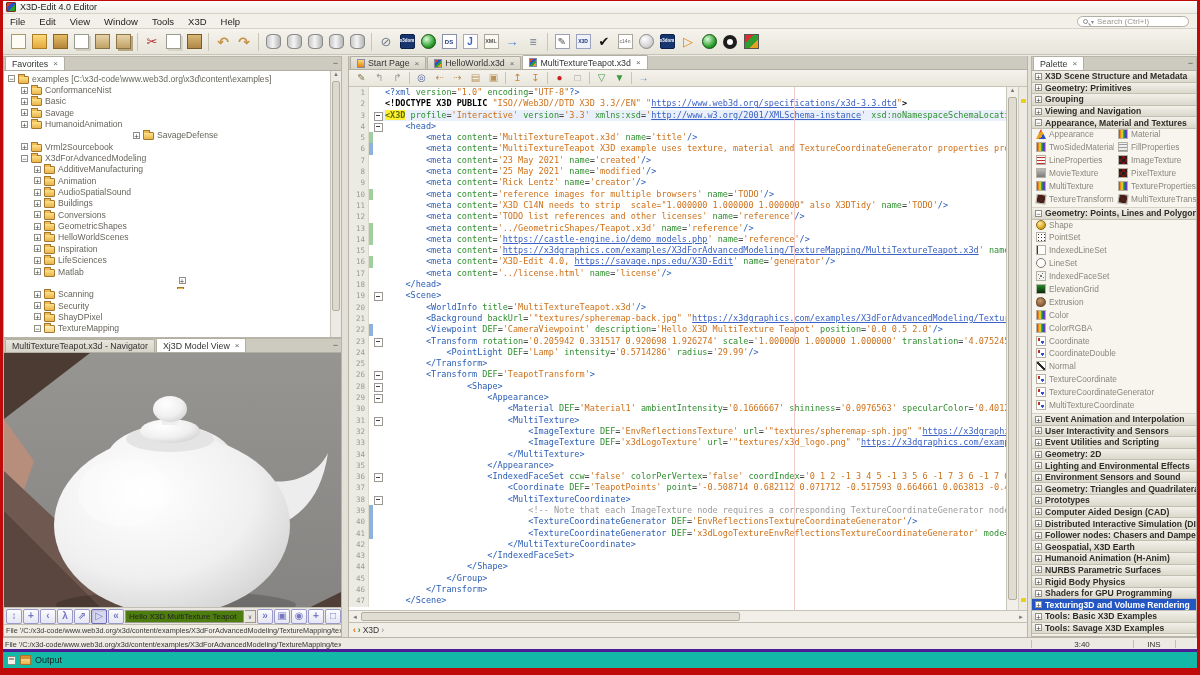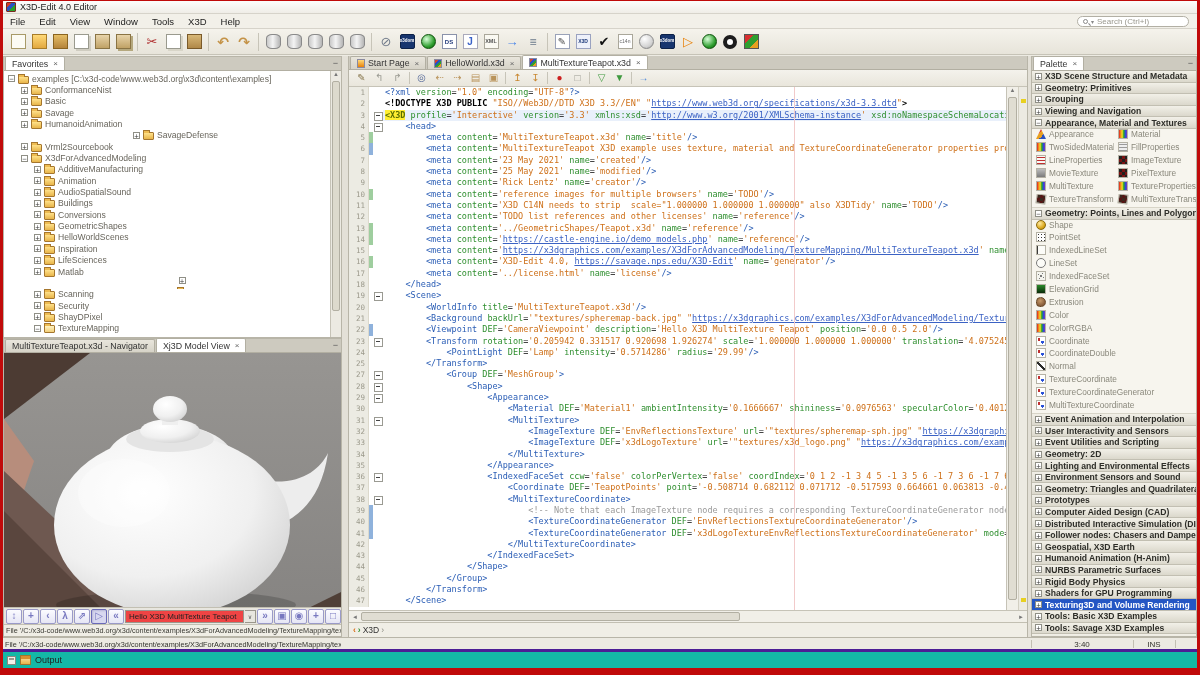--- a/index.html
+++ b/index.html
@@ -71,21 +71,21 @@
   .fol.open{background:linear-gradient(#fff3c2,#f2cf7a)}
   .treescroll{position:absolute;right:0;top:14px;bottom:0;width:11px;background:#eceae2;border-left:1px solid #c6c3b7;font-size:6px;color:#777;text-align:center}
   .treescroll .thumb{position:absolute;left:1px;right:1px;top:10px;height:230px;background:#dddacd;border:1px solid #b2afa2;border-radius:2px}
 
   
   .navpanel{position:absolute;left:0;top:282px;right:0;bottom:0;background:#fff;border:1px solid #b8b5a8}
   .view3d{position:absolute;left:0;top:14px;right:0;bottom:29px;overflow:hidden}
   .xnavbar{position:absolute;left:0;bottom:12px;right:0;height:17px;background:#e8e6df;border-top:1px solid #c2bfb2;display:flex;align-items:center;gap:1px;padding-left:2px}
   .nbtn{width:16px;height:15px;flex:none;display:flex;align-items:center;justify-content:center;border:1px solid #9a9ac8;border-radius:2px;background:linear-gradient(#fbfbff,#e6e6f5);color:#7878c0;font-size:10px;font-weight:bold;line-height:1}
   .nbtn.pressed{background:#d8d8f0;border-color:#6a6ab8;box-shadow:inset 1px 1px 2px #b8b8d8}
-  .combo{height:13px;flex:1;max-width:150px;background:#ef4444;border:1px solid #9a978c;display:flex;align-items:center;font-size:8px;color:#222;padding-left:3px;white-space:nowrap;overflow:hidden}
+  .combo{height:13px;flex:1;max-width:150px;background:#4d7c0f;border:1px solid #9a978c;display:flex;align-items:center;font-size:8px;color:#222;padding-left:3px;white-space:nowrap;overflow:hidden}
   .combobtn{width:11px;height:13px;background:#e8e6df;border:1px solid #9a978c;border-left:none;display:flex;align-items:center;justify-content:center;font-size:6px;color:#555;flex:none}
   .pathline{position:absolute;left:0;bottom:0;right:0;height:12px;background:#f0eee6;border-top:1px solid #c2bfb2;font-size:7.3px;color:#3a3a34;display:flex;align-items:center;padding-left:2px;white-space:nowrap;overflow:hidden}
 
   
   .edtabs{height:14px}
   .edtoolbar{height:17px;background:linear-gradient(#f4f2ec,#e9e6dc);border-bottom:1px solid #c6c3b7;display:flex;align-items:center;gap:1px;padding-left:4px}
   .ebtn{width:17px;height:15px;display:flex;align-items:center;justify-content:center;font-size:10px;line-height:1}
   .esep{width:1px;height:12px;background:#c7c4b8;margin:0 2px}
   .codearea{position:absolute;top:31px;left:0;right:0;bottom:27px;display:flex}
   .codepane{flex:1;position:relative;overflow:hidden;background:#fff}
@@ -550,21 +550,21 @@
               <div class="crow"><span class="ln">16</span><span class="vcs g"></span><span class="fcell"></span><span class="ctext">        <span class="cd-t">&lt;meta</span> <span class="cd-a">content</span>=<span class="cd-v">'X3D-Edit 4.0, <span class="cd-u">https://savage.nps.edu/X3D-Edit</span>'</span> <span class="cd-a">name</span>=<span class="cd-v">'generator'</span><span class="cd-t">/&gt;</span></span></div>
               <div class="crow"><span class="ln">17</span><span class="vcs"></span><span class="fcell"></span><span class="ctext">        <span class="cd-t">&lt;meta</span> <span class="cd-a">content</span>=<span class="cd-v">'../license.html'</span> <span class="cd-a">name</span>=<span class="cd-v">'license'</span><span class="cd-t">/&gt;</span></span></div>
               <div class="crow"><span class="ln">18</span><span class="vcs"></span><span class="fcell"></span><span class="ctext">    <span class="cd-t">&lt;/head</span><span class="cd-t">&gt;</span></span></div>
               <div class="crow"><span class="ln">19</span><span class="vcs"></span><span class="fcell f"></span><span class="ctext">    <span class="cd-t">&lt;Scene</span><span class="cd-t">&gt;</span></span></div>
               <div class="crow"><span class="ln">20</span><span class="vcs"></span><span class="fcell"></span><span class="ctext">        <span class="cd-t">&lt;WorldInfo</span> <span class="cd-a">title</span>=<span class="cd-v">'MultiTextureTeapot.x3d'</span><span class="cd-t">/&gt;</span></span></div>
               <div class="crow"><span class="ln">21</span><span class="vcs"></span><span class="fcell"></span><span class="ctext">        <span class="cd-t">&lt;Background</span> <span class="cd-a">backUrl</span>=<span class="cd-v">'"textures/spheremap-back.jpg" "<span class="cd-u">https://x3dgraphics.com/examples/X3dForAdvancedModeling/TextureMapping/textures/spheremap-back.jpg</span>"'</span></span></div>
               <div class="crow"><span class="ln">22</span><span class="vcs b"></span><span class="fcell"></span><span class="ctext">        <span class="cd-t">&lt;Viewpoint</span> <span class="cd-a">DEF</span>=<span class="cd-v">'CameraViewpoint'</span> <span class="cd-a">description</span>=<span class="cd-v">'Hello X3D MultiTexture Teapot'</span> <span class="cd-a">position</span>=<span class="cd-v">'0.0 0.5 2.0'</span><span class="cd-t">/&gt;</span></span></div>
               <div class="crow"><span class="ln">23</span><span class="vcs"></span><span class="fcell f"></span><span class="ctext">        <span class="cd-t">&lt;Transform</span> <span class="cd-a">rotation</span>=<span class="cd-v">'0.205942 0.331517 0.920698 1.926274'</span> <span class="cd-a">scale</span>=<span class="cd-v">'1.000000 1.000000 1.000000'</span> <span class="cd-a">translation</span>=<span class="cd-v">'4.075245 1.895437 1.029445'</span></span></div>
               <div class="crow"><span class="ln">24</span><span class="vcs"></span><span class="fcell"></span><span class="ctext">            <span class="cd-t">&lt;PointLight</span> <span class="cd-a">DEF</span>=<span class="cd-v">'Lamp'</span> <span class="cd-a">intensity</span>=<span class="cd-v">'0.5714286'</span> <span class="cd-a">radius</span>=<span class="cd-v">'29.99'</span><span class="cd-t">/&gt;</span></span></div>
               <div class="crow"><span class="ln">25</span><span class="vcs"></span><span class="fcell"></span><span class="ctext">        <span class="cd-t">&lt;/Transform</span><span class="cd-t">&gt;</span></span></div>
-              <div class="crow"><span class="ln">27</span><span class="vcs"></span><span class="fcell f"></span><span class="ctext">            <span class="cd-t">&lt;Group</span> <span class="cd-a">DEF</span>=<span class="cd-v">'MeshGroup'</span><span class="cd-t">&gt;</span></span></div>
+              <div class="crow"><span class="ln">26</span><span class="vcs"></span><span class="fcell f"></span><span class="ctext">        <span class="cd-t">&lt;Transform</span> <span class="cd-a">DEF</span>=<span class="cd-v">'TeapotTransform'</span><span class="cd-t">&gt;</span></span></div>
               <div class="crow"><span class="ln">28</span><span class="vcs"></span><span class="fcell f"></span><span class="ctext">                <span class="cd-t">&lt;Shape</span><span class="cd-t">&gt;</span></span></div>
               <div class="crow"><span class="ln">29</span><span class="vcs"></span><span class="fcell f"></span><span class="ctext">                    <span class="cd-t">&lt;Appearance</span><span class="cd-t">&gt;</span></span></div>
               <div class="crow"><span class="ln">30</span><span class="vcs"></span><span class="fcell"></span><span class="ctext">                        <span class="cd-t">&lt;Material</span> <span class="cd-a">DEF</span>=<span class="cd-v">'Material1'</span> <span class="cd-a">ambientIntensity</span>=<span class="cd-v">'0.1666667'</span> <span class="cd-a">shininess</span>=<span class="cd-v">'0.0976563'</span> <span class="cd-a">specularColor</span>=<span class="cd-v">'0.401200 0.401200 0.401200'</span></span></div>
               <div class="crow"><span class="ln">31</span><span class="vcs"></span><span class="fcell f"></span><span class="ctext">                        <span class="cd-t">&lt;MultiTexture</span><span class="cd-t">&gt;</span></span></div>
               <div class="crow"><span class="ln">32</span><span class="vcs"></span><span class="fcell"></span><span class="ctext">                            <span class="cd-t">&lt;ImageTexture</span> <span class="cd-a">DEF</span>=<span class="cd-v">'EnvReflectionsTexture'</span> <span class="cd-a">url</span>=<span class="cd-v">'"textures/spheremap-sph.jpg" "<span class="cd-u">https://x3dgraphics.com/examples/X3dForAdvancedModeling/TextureMapping/textures/spheremap-sph.jpg</span>"'</span></span></div>
               <div class="crow"><span class="ln">33</span><span class="vcs"></span><span class="fcell"></span><span class="ctext">                            <span class="cd-t">&lt;ImageTexture</span> <span class="cd-a">DEF</span>=<span class="cd-v">'x3dLogoTexture'</span> <span class="cd-a">url</span>=<span class="cd-v">'"textures/x3d_logo.png" "<span class="cd-u">https://x3dgraphics.com/examples/X3dForAdvancedModeling/TextureMapping/textures/x3d_logo.png</span>"'</span></span></div>
               <div class="crow"><span class="ln">34</span><span class="vcs"></span><span class="fcell"></span><span class="ctext">                        <span class="cd-t">&lt;/MultiTexture</span><span class="cd-t">&gt;</span></span></div>
               <div class="crow"><span class="ln">35</span><span class="vcs"></span><span class="fcell"></span><span class="ctext">                    <span class="cd-t">&lt;/Appearance</span><span class="cd-t">&gt;</span></span></div>
               <div class="crow"><span class="ln">36</span><span class="vcs"></span><span class="fcell f"></span><span class="ctext">                    <span class="cd-t">&lt;IndexedFaceSet</span> <span class="cd-a">ccw</span>=<span class="cd-v">'false'</span> <span class="cd-a">colorPerVertex</span>=<span class="cd-v">'false'</span> <span class="cd-a">coordIndex</span>=<span class="cd-v">'0 1 2 -1 3 4 5 -1 3 5 6 -1 7 3 6 -1 7 6 8 -1 9 10 11 -1'</span></span></div>
               <div class="crow"><span class="ln">37</span><span class="vcs"></span><span class="fcell"></span><span class="ctext">                        <span class="cd-t">&lt;Coordinate</span> <span class="cd-a">DEF</span>=<span class="cd-v">'TeapotPoints'</span> <span class="cd-a">point</span>=<span class="cd-v">'-0.508714 0.682112 0.071712 -0.517593 0.664661 0.063813 -0.499817 0.670825 0.068734'</span></span></div>

